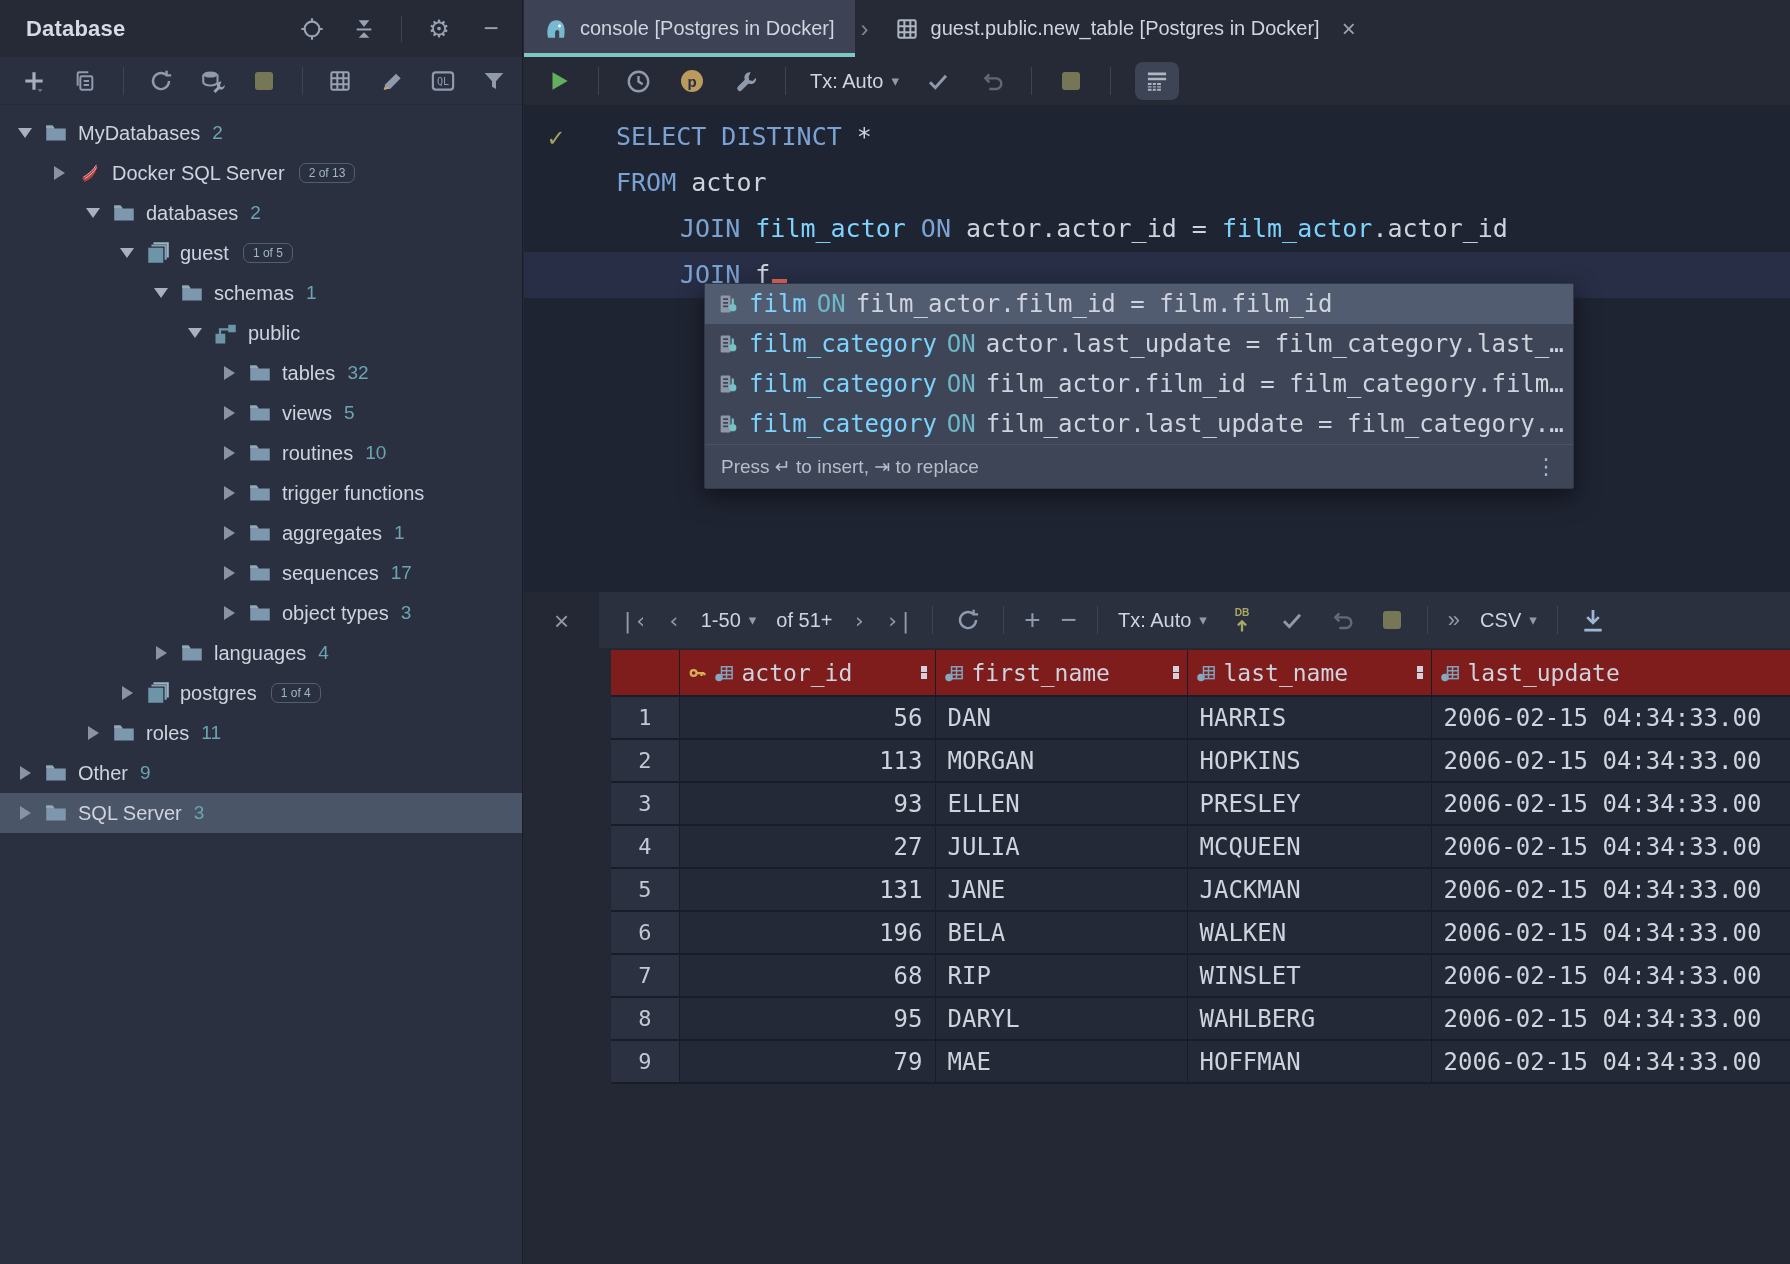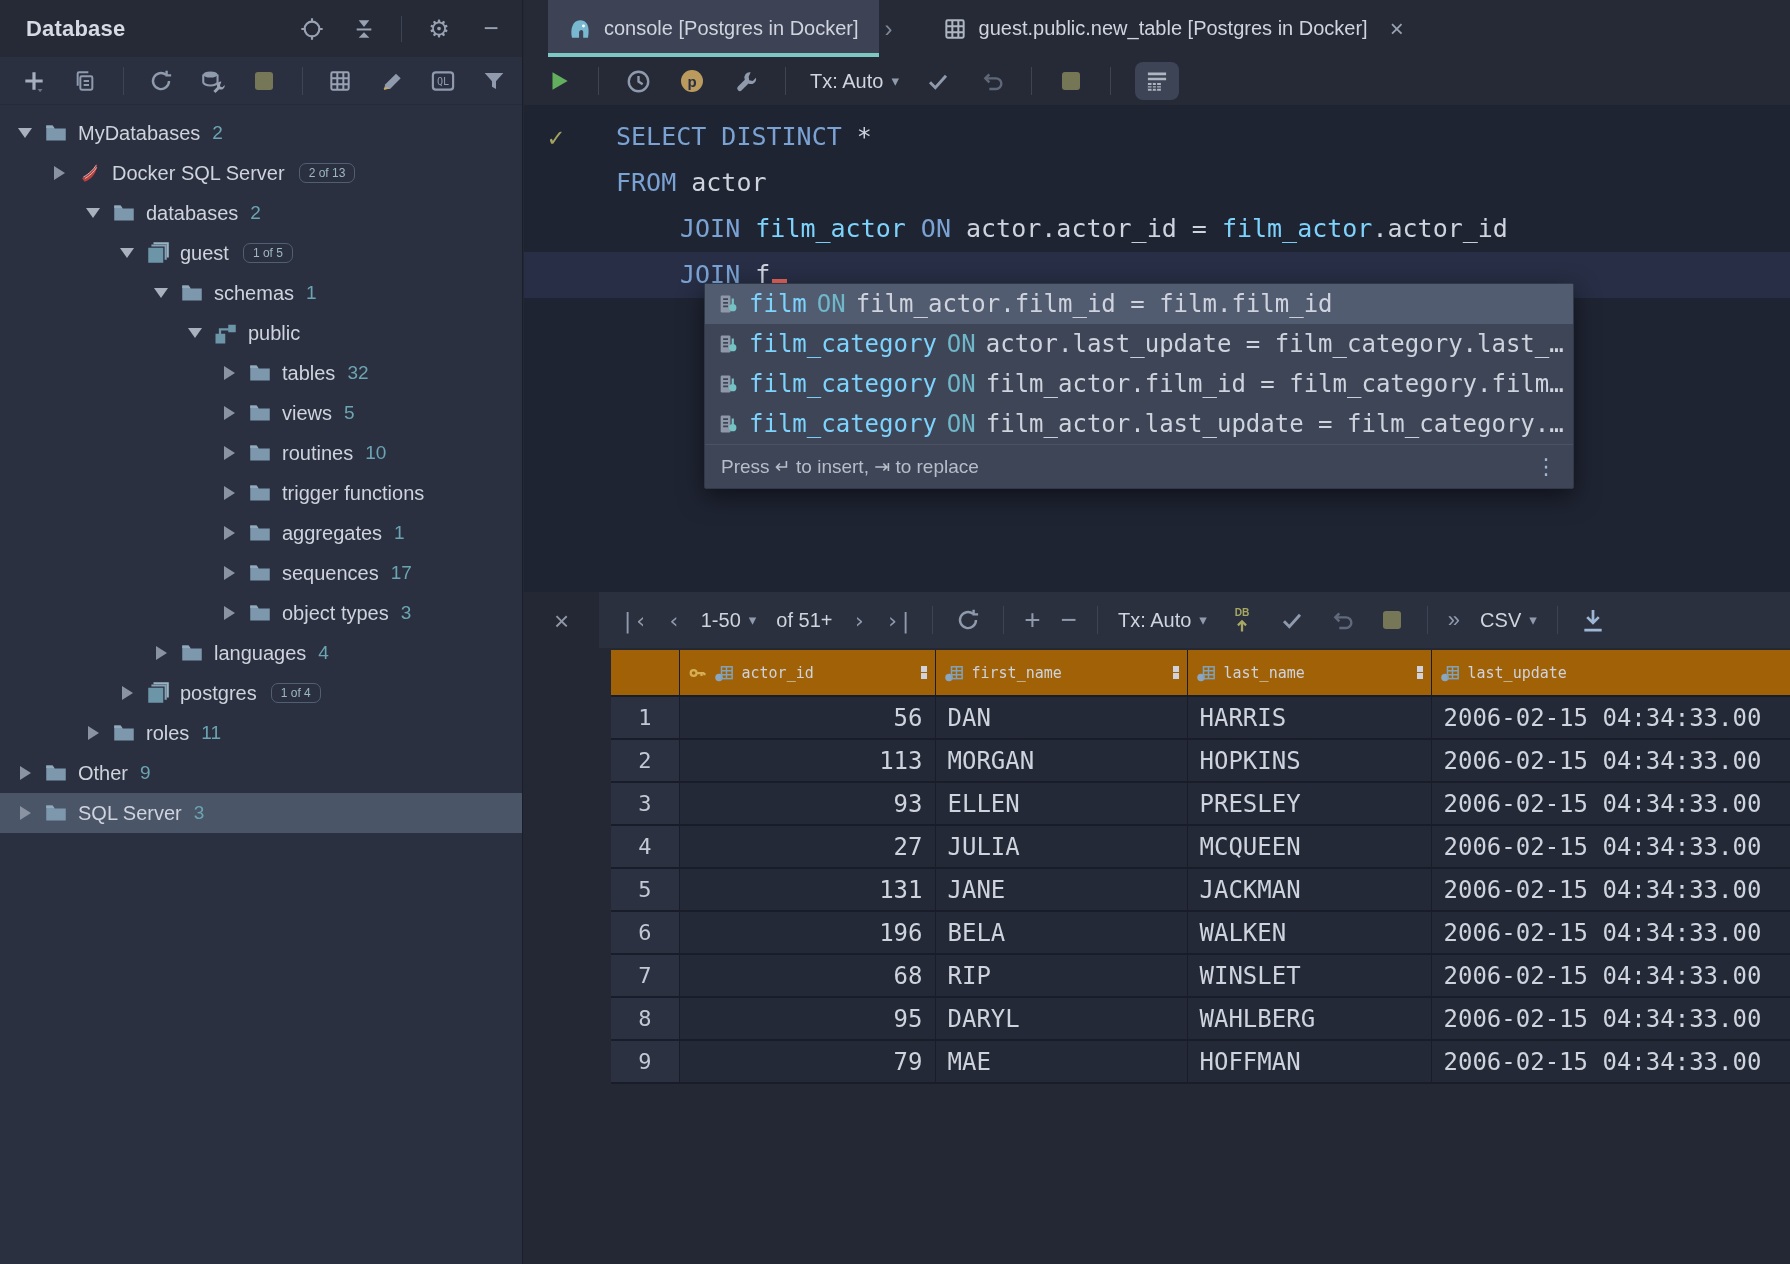--- a/index.html
+++ b/index.html
@@ -34,21 +34,21 @@
   .tree-icon { width:24px; height:24px; flex:0 0 24px; position:relative; }
   .tree-label { font-size:20px; color:#ced3dd; white-space:nowrap; }
   .tree-count { font-size:19px; color:#6ba4b2; margin-left:2px; }
   .tree-badge { font-size:12px; color:#9db8c0; border:1px solid #4f6070; border-radius:7px; padding:2px 9px; margin-left:4px; }
   .status-dot { position:absolute; right:-3px; bottom:-3px; width:9px; height:9px; border-radius:50%; background:#35d23c; border:1.5px solid #2b3040; }
 
   
   .main { position:absolute; left:524px; right:0; top:0; bottom:0; }
 
   .tabbar { height:57px; background:#262a37; display:flex; align-items:stretch; }
-  .tab { display:flex; align-items:center; gap:12px; padding:0 20px; cursor:pointer; position:relative; font-size:20px; color:#cfd4de;margin-left:24px; }
+  .tab { display:flex; align-items:center; gap:12px; padding:0 20px; cursor:pointer; position:relative; font-size:20px; color:#cfd4de; }
   .tab.active { background:#3d4354; }
   .tab.active::after { content:""; position:absolute; left:0; right:0; bottom:0; height:4px; background:#7ec8c4; }
   .tab-chevron { display:flex; align-items:center; color:#7e8696; font-size:24px; padding:0 6px; cursor:pointer; }
   .tab-close { color:#9aa3b2; font-size:24px; margin-left:10px; cursor:pointer; line-height:1; }
 
   .ed-toolbar { height:48px; background:#262a37; display:flex; align-items:center; gap:24px; padding:0 20px; }
   .tx-group { display:flex; align-items:center; gap:8px; font-size:20px; color:#cfd4de; cursor:pointer; }
   .caret { font-size:15px; color:#8f9aad; }
   .p-circle { width:22px; height:22px; border-radius:50%; background:#bb9a5e; color:#2b3040; font-size:15px; font-weight:bold;
     display:flex; align-items:center; justify-content:center; font-family:"Liberation Sans",sans-serif; }
@@ -83,21 +83,21 @@
   .res-toolbar { margin-left:75px; height:56px; background:#2a303e; display:flex; align-items:center; gap:20px; padding:0 22px; }
   .res-toolbar .txt { font-size:20px; color:#cfd4de; }
   .pager-glyph { font-size:22px; color:#8f9aad; cursor:pointer; font-family:"DejaVu Sans Mono", monospace; }
   .pm { font-size:28px; color:#8f9aad; cursor:pointer; line-height:1; }
   .chev2 { font-size:22px; color:#8f9aad; cursor:pointer; }
   .dl-wrap { cursor:pointer; }
 
   .grid { margin-left:87px; margin-top:2px; border-collapse:collapse; table-layout:fixed; width:1180px;
     font-family:"DejaVu Sans Mono", monospace; }
   .grid th, .grid td { border-right:1px solid #191d29; border-bottom:2px solid #191d29; overflow:hidden; white-space:nowrap; }
-  .grid th { height:46px; background:#a16207; font-weight:normal; font-size:15px; color:#ced3dd; text-align:left; padding:0 8px; cursor:pointer; }
+  .grid th { height:46px; background:#7f1d1d; font-weight:normal; font-size:23px; color:#ced3dd; text-align:left; padding:0 8px; cursor:pointer; }
   .grid td { height:43px; background:#232937; font-size:24px; color:#ced3dd; padding:0 12px; cursor:pointer; }
   .grid td.rownum { background:#2b3140; color:#c3c9d4; text-align:center; font-size:22px; padding:0; }
   .grid td.num { text-align:right; }
   .th-inner { display:flex; align-items:center; gap:8px; }
   .sort-stack { margin-left:auto; display:flex; flex-direction:column; gap:1px; }
   .sort-stack span { display:block; width:0; height:0; border:solid; }
   .sort-up { border-width:0 5px 6px 5px; border-color:transparent transparent #6f7888 transparent; }
   .sort-down { border-width:6px 5px 0 5px; border-color:#6f7888 transparent transparent transparent; }
 </style>
 </head>

